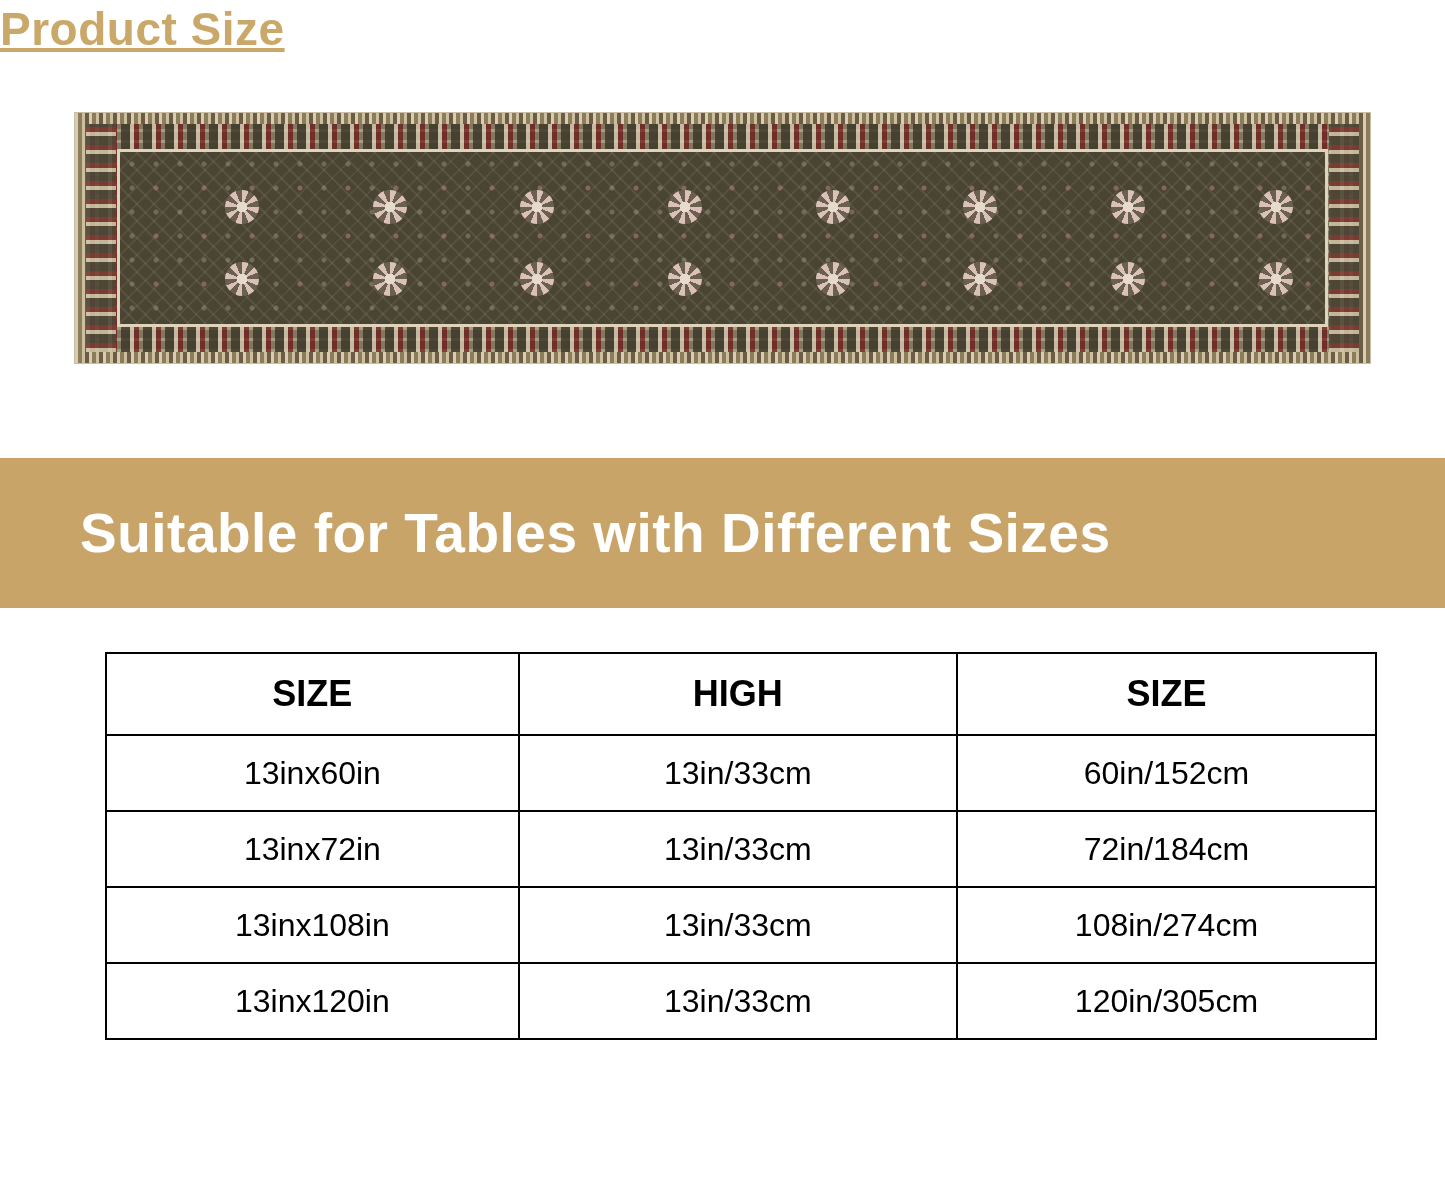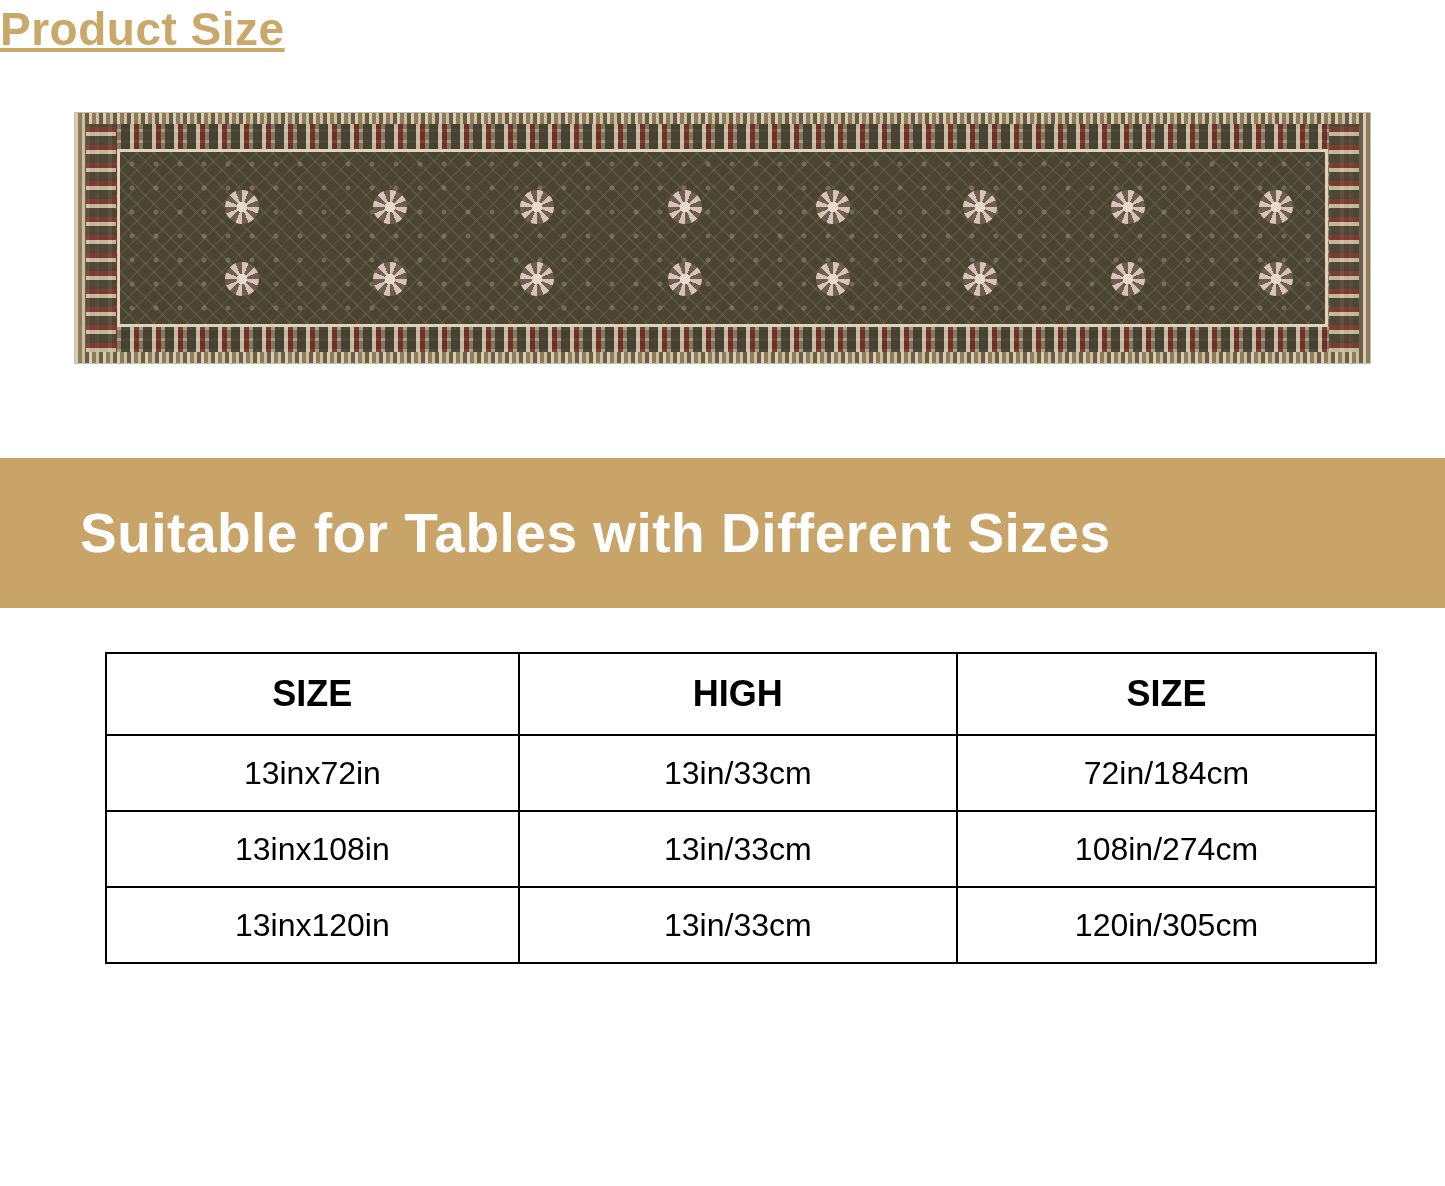--- a/index.html
+++ b/index.html
@@ -217,20 +217,25 @@
       </colgroup>
     <thead>
       <tr>
         <th>SIZE</th>
         <th>HIGH</th>
         <th>SIZE</th>
       </tr>
     </thead>
     <tbody>
       <tr>
+        <td>13inx60in</td>
+        <td>13in/33cm</td>
+        <td>60in/152cm</td>
+      </tr>
+      <tr>
         <td>13inx72in</td>
         <td>13in/33cm</td>
         <td>72in/184cm</td>
       </tr>
       <tr>
         <td>13inx108in</td>
         <td>13in/33cm</td>
         <td>108in/274cm</td>
       </tr>
       <tr>

